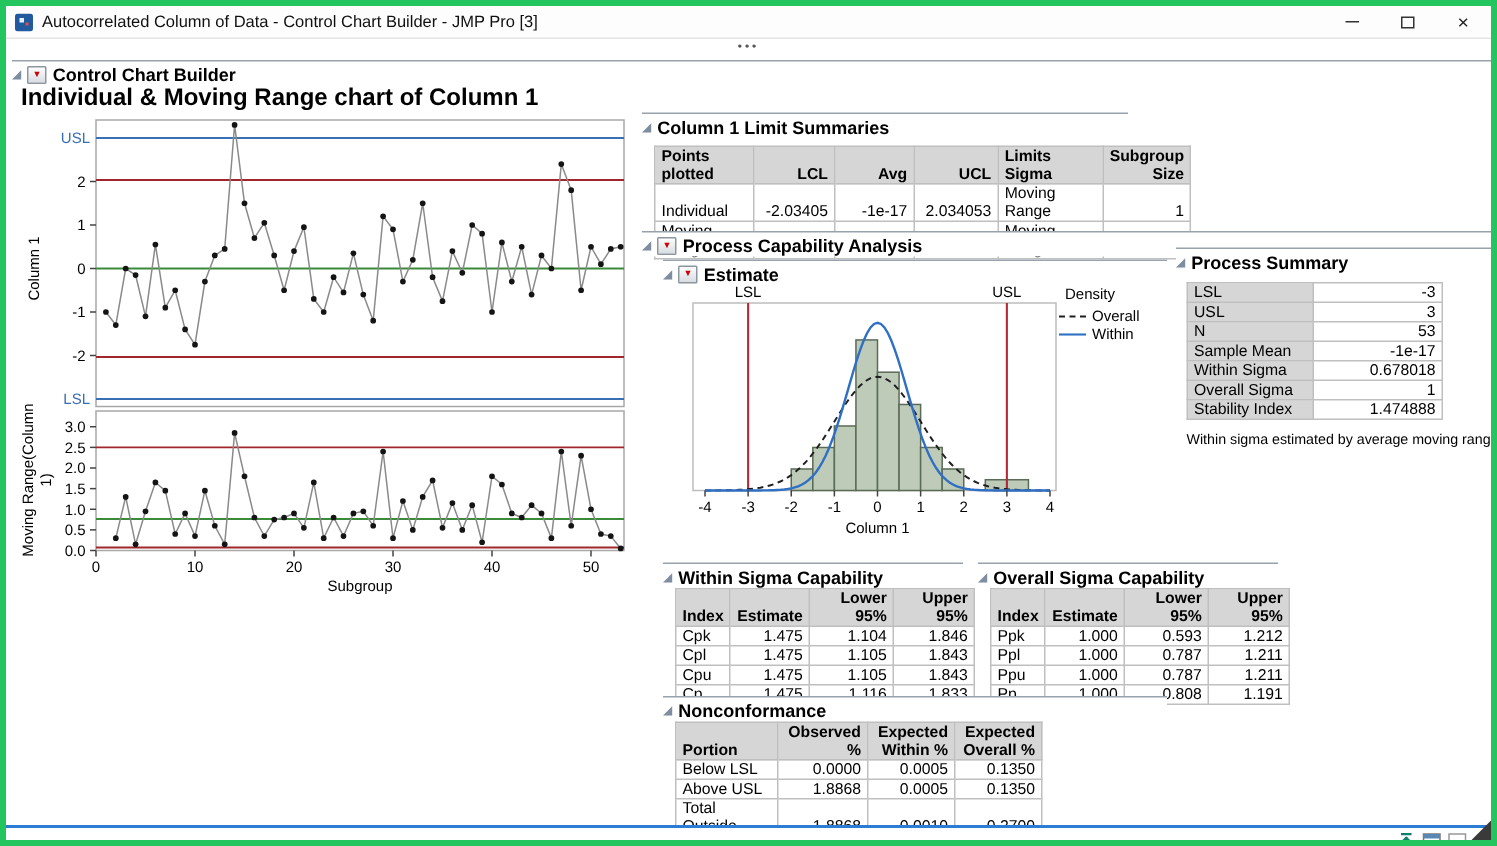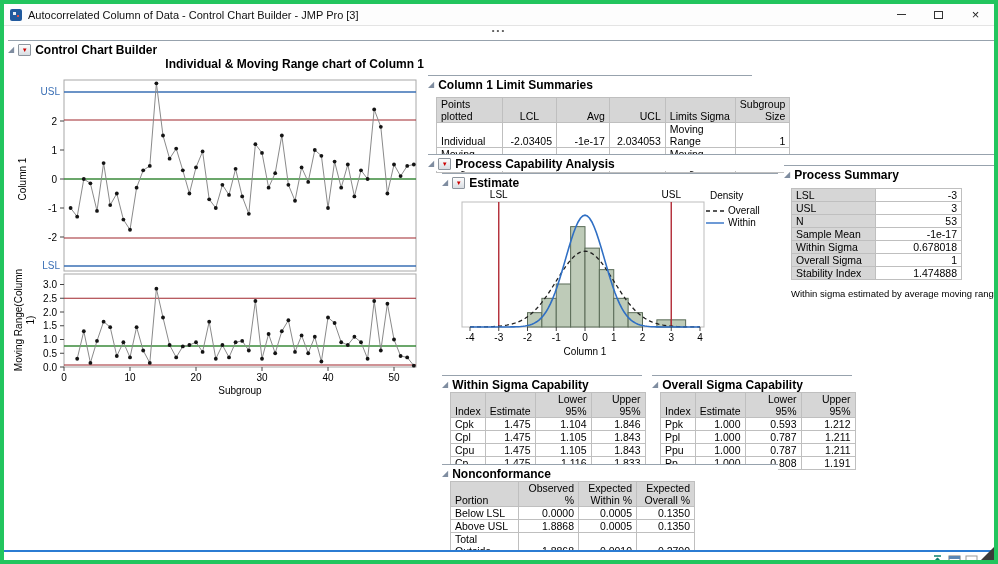--- a/index.html
+++ b/index.html
@@ -18,26 +18,26 @@
 
   .dots{position:absolute;left:0;right:0;top:22px;height:11px;text-align:center;font-size:8px;letter-spacing:2px;color:#555}
 
   
   .oheader{position:absolute;height:17px;border-top:1px solid #97a2ad;display:flex;align-items:center;gap:4px;padding-top:2px;background:#fff}
   .disc{font-size:8px;line-height:8px;color:#7f8da0}
   .rtbtn{width:13px;height:12px;border:1px solid #8d959e;background:linear-gradient(#fdfdfd,#d8dde2);display:flex;align-items:center;justify-content:center;border-radius:1px}
   .rt{color:#cc0000;font-size:6px;line-height:6px}
   .olabel{font-weight:bold;font-size:12px;color:#000;white-space:nowrap}
 
-  .chart-title{position:absolute;left:10px;top:53px;width:410px;text-align:right;font-weight:bold;font-size:12px;color:#000}
+  .chart-title{position:absolute;left:10px;top:53px;width:410px;text-align:left;font-weight:bold;font-size:16px;color:#000}
 
   
   table.jmp{position:absolute;border-collapse:collapse;font-size:10.5px;background:#fff;color:#000}
   .jmp th,.jmp td{border:1px solid #bfbfbf;padding:0 4px;height:13px;line-height:12px;white-space:pre-line;vertical-align:bottom}
-  .jmp th{background:#d6d6d6;font-weight:normal;text-align:right}
+  .jmp th{background:#d6d6d6;font-weight:bold;text-align:right}
   .jmp td{text-align:right}
   .jmp .al{text-align:left}
   .jmp td.lab{background:#d6d6d6;text-align:left}
 
   .note{position:absolute;font-size:9.5px;color:#000;white-space:nowrap}
 
   svg.chart{position:absolute;overflow:visible}
   svg text{font-family:"Liberation Sans",sans-serif}
 
   
@@ -256,21 +256,21 @@
 
   <div class="oheader" style="left:424px;top:71px;width:324px">
     <span class="disc">◢</span>
     <span class="olabel">Column 1 Limit Summaries</span>
   </div>
   <table class="jmp" id="limit-summaries-table" style="left:432px;top:93px">
       <thead>
         <tr>
           <th class="al" style="width: 66px;">Points
 plotted</th>
-          <th style="width: 54px; text-align: center;">LCL</th>
+          <th style="width: 54px;">LCL</th>
           <th style="width: 48px;">Avg</th>
           <th style="width: 56px;">UCL</th>
           <th class="al" style="width: 70px;">Limits Sigma</th>
           <th style="width: 48px;">Subgroup
 Size</th>
         </tr>
       </thead>
       <tbody>
         <tr>
           <td class="al" style="width: 66px;">Individual</td>

